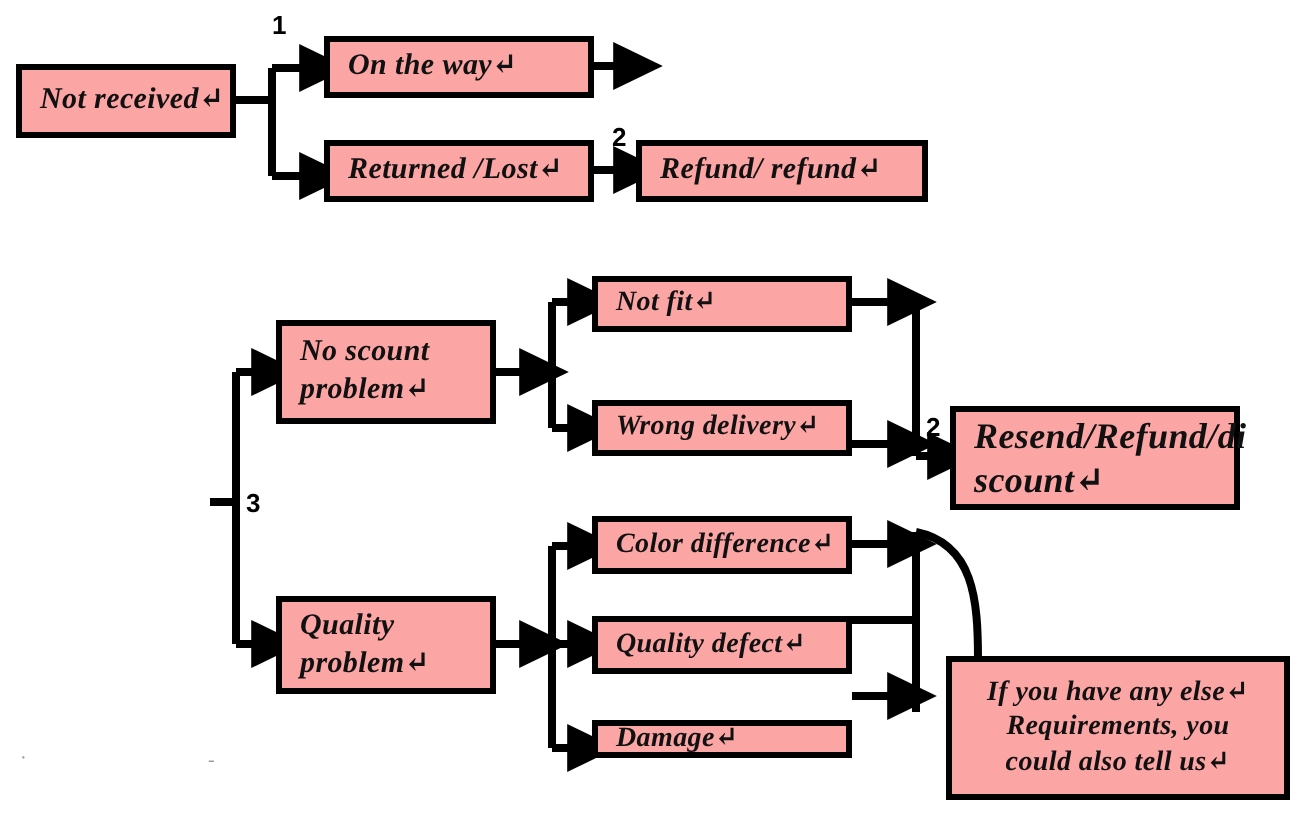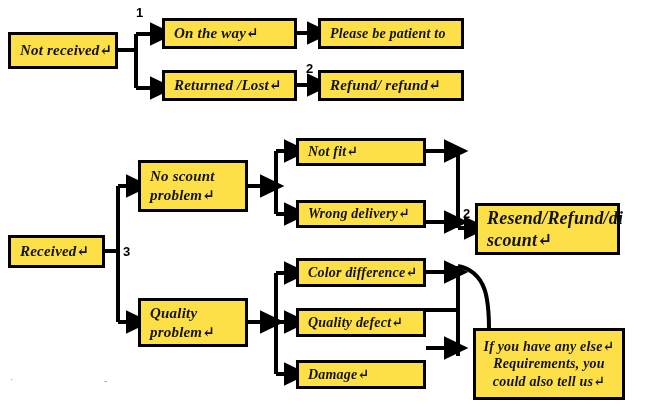--- a/index.html
+++ b/index.html
@@ -19,21 +19,21 @@
     position: absolute;
     left: 0;
     top: 0;
     width: 657px;
     height: 415px;
     pointer-events: none;
   }
   .node {
     position: absolute;
     box-sizing: border-box;
-    background: #fde047;
+    background: #fca5a5;
     border: 3px solid #000000;
     display: flex;
     align-items: center;
     color: #111111;
     font-style: italic;
     font-weight: bold;
     letter-spacing: 0.2px;
     line-height: 1.25;
     z-index: 3;
   }
@@ -149,35 +149,29 @@
   </svg>
 
   <div class="node left" style="left:8px; top:32px; width:110px; height:37px; font-size:15px;">
     <span class="txt">Not received↵</span>
   </div>
 
   <div class="node left" style="left:162px; top:18px; width:135px; height:31px; font-size:15px;">
     <span class="txt">On the way↵</span>
   </div>
 
-  <div class="node left" style="left:318px; top:18px; width:146px; height:31px; font-size:14px;">
-    <span class="txt">Please be patient  to</span>
-  </div>
 
   <div class="node left" style="left:162px; top:70px; width:135px; height:31px; font-size:15px;">
     <span class="txt">Returned /Lost↵</span>
   </div>
 
   <div class="node left" style="left:318px; top:70px; width:146px; height:31px; font-size:15px;">
     <span class="txt">Refund/ refund↵</span>
   </div>
 
-  <div class="node left" style="left:8px; top:235px; width:97px; height:33px; font-size:15px;">
-    <span class="txt">Received↵</span>
-  </div>
 
   <div class="node left" style="left:138px; top:160px; width:110px; height:52px; font-size:15px;">
     <span class="txt">No     scount
 problem↵</span>
   </div>
 
   <div class="node left" style="left:296px; top:138px; width:130px; height:28px; font-size:14px;">
     <span class="txt">Not fit↵</span>
   </div>
 
@@ -191,30 +185,30 @@
   </div>
 
   <div class="node left" style="left:296px; top:308px; width:130px; height:29px; font-size:14px;">
     <span class="txt">Quality defect↵</span>
   </div>
 
   <div class="node left" style="left:296px; top:258px; width:130px; height:29px; font-size:14px;">
     <span class="txt">Color difference↵</span>
   </div>
 
-  <div class="node left" style="left:296px; top:360px; width:130px; height:29px; font-size:14px;">
+  <div class="node left" style="left:296px; top:360px; width:130px; height:19px; font-size:14px;">
     <span class="txt">Damage↵</span>
   </div>
 
   <div class="node left" style="left:475px; top:203px; width:145px; height:52px; font-size:18px;">
     <span class="txt">Resend/Refund/di
 scount↵</span>
   </div>
 
-  <div class="node center" style="left:473px; top:328px; width:152px; height:72px; font-size:14px;">
+  <div class="node center" style="left:473px; top:328px; width:172px; height:72px; font-size:14px;">
     <span class="txt">If you have any else↵
 Requirements, you
 could also  tell us↵</span>
   </div>
 
   <div class="edge-label" style="left:136px; top:5px;">1</div>
 
   <div class="edge-label" style="left:306px; top:61px;">2</div>
 
   <div class="edge-label" style="left:123px; top:244px;">3</div>

